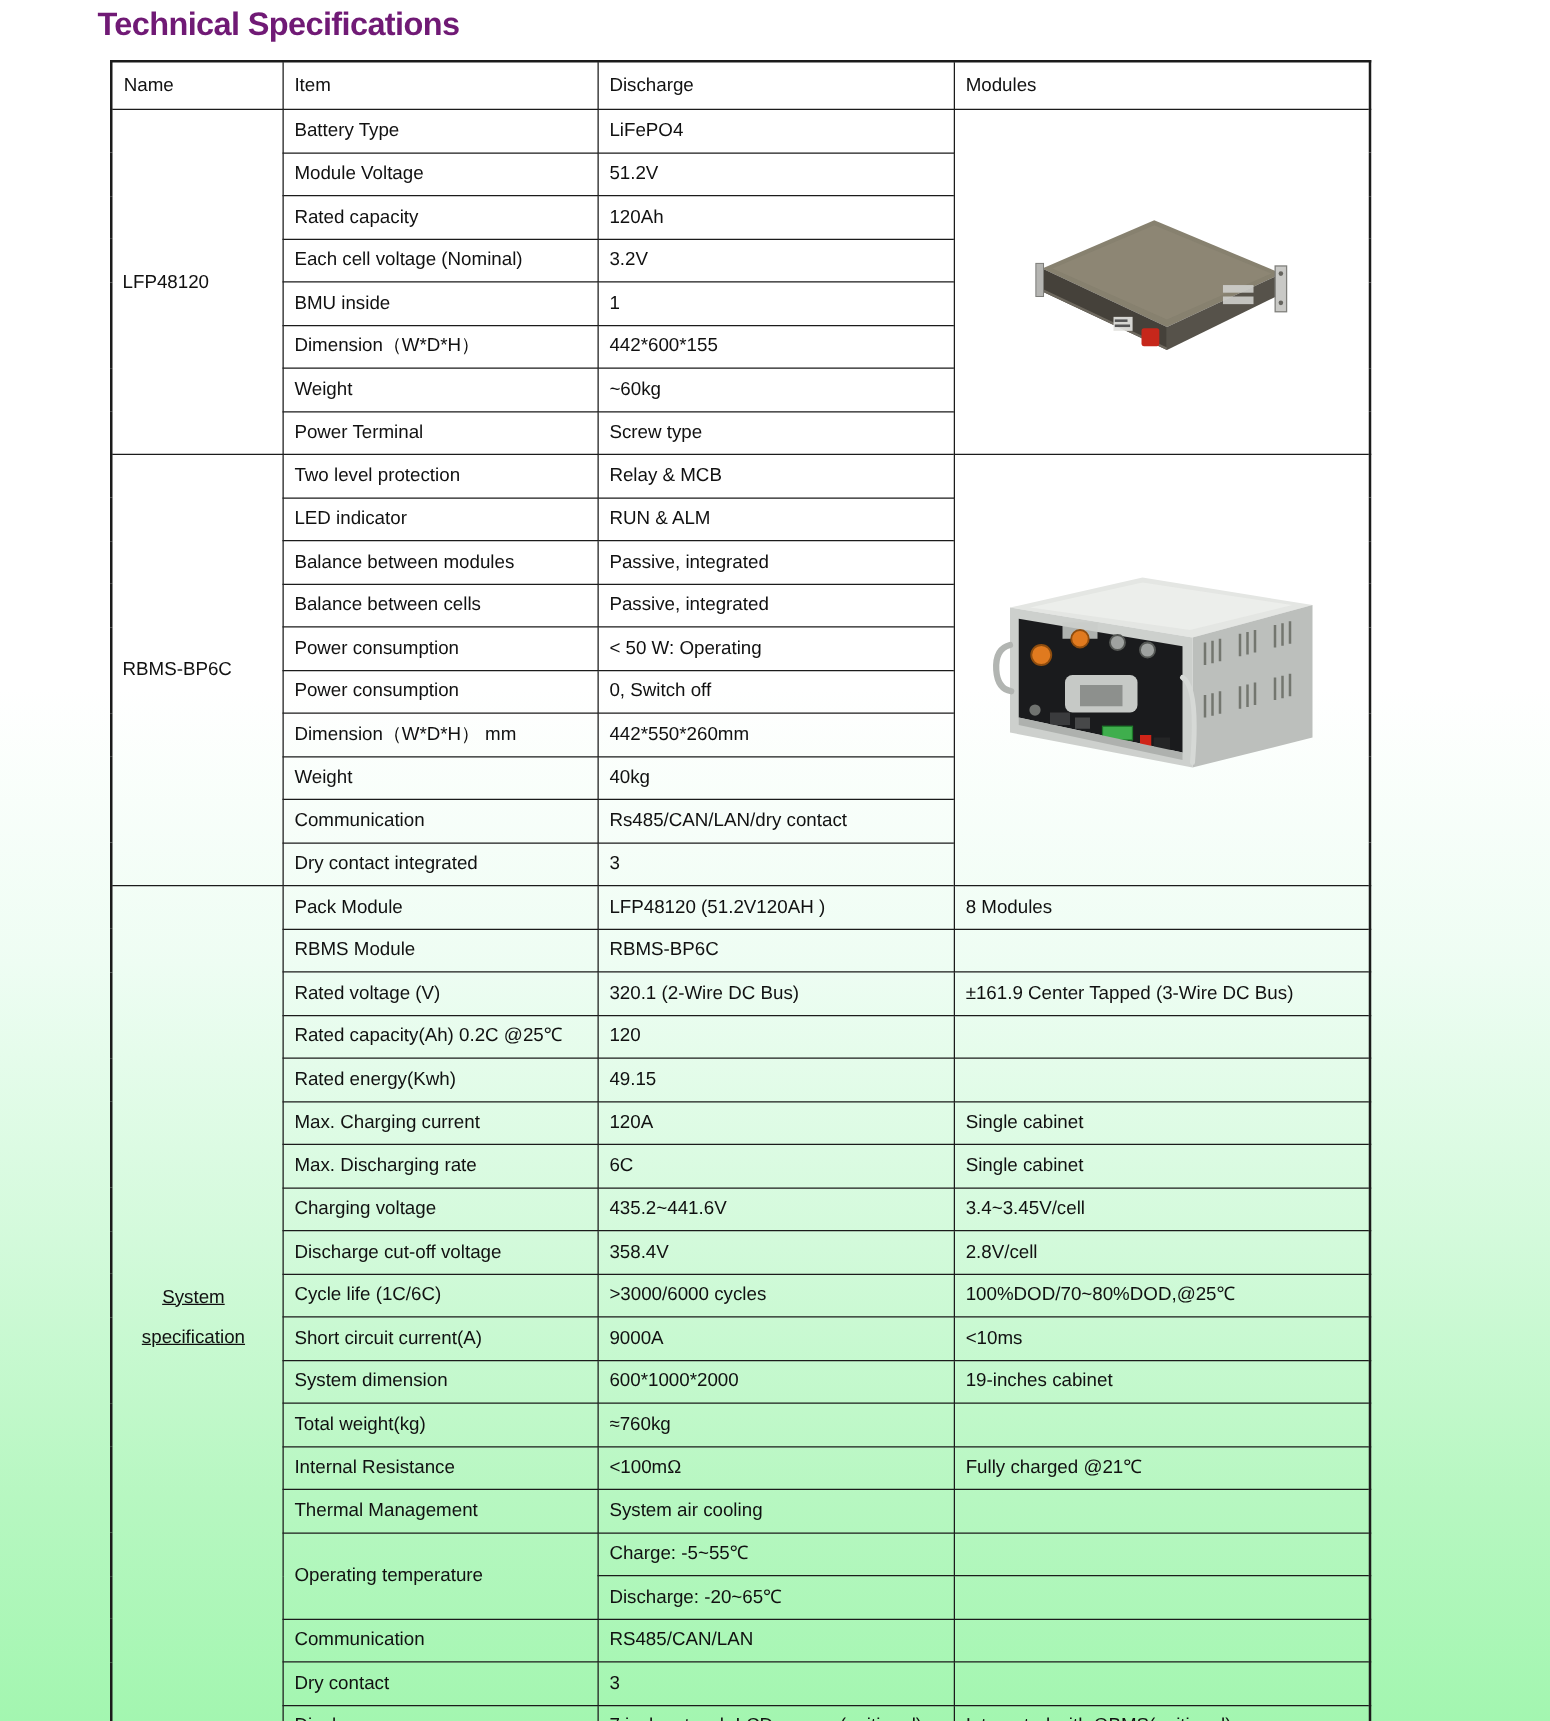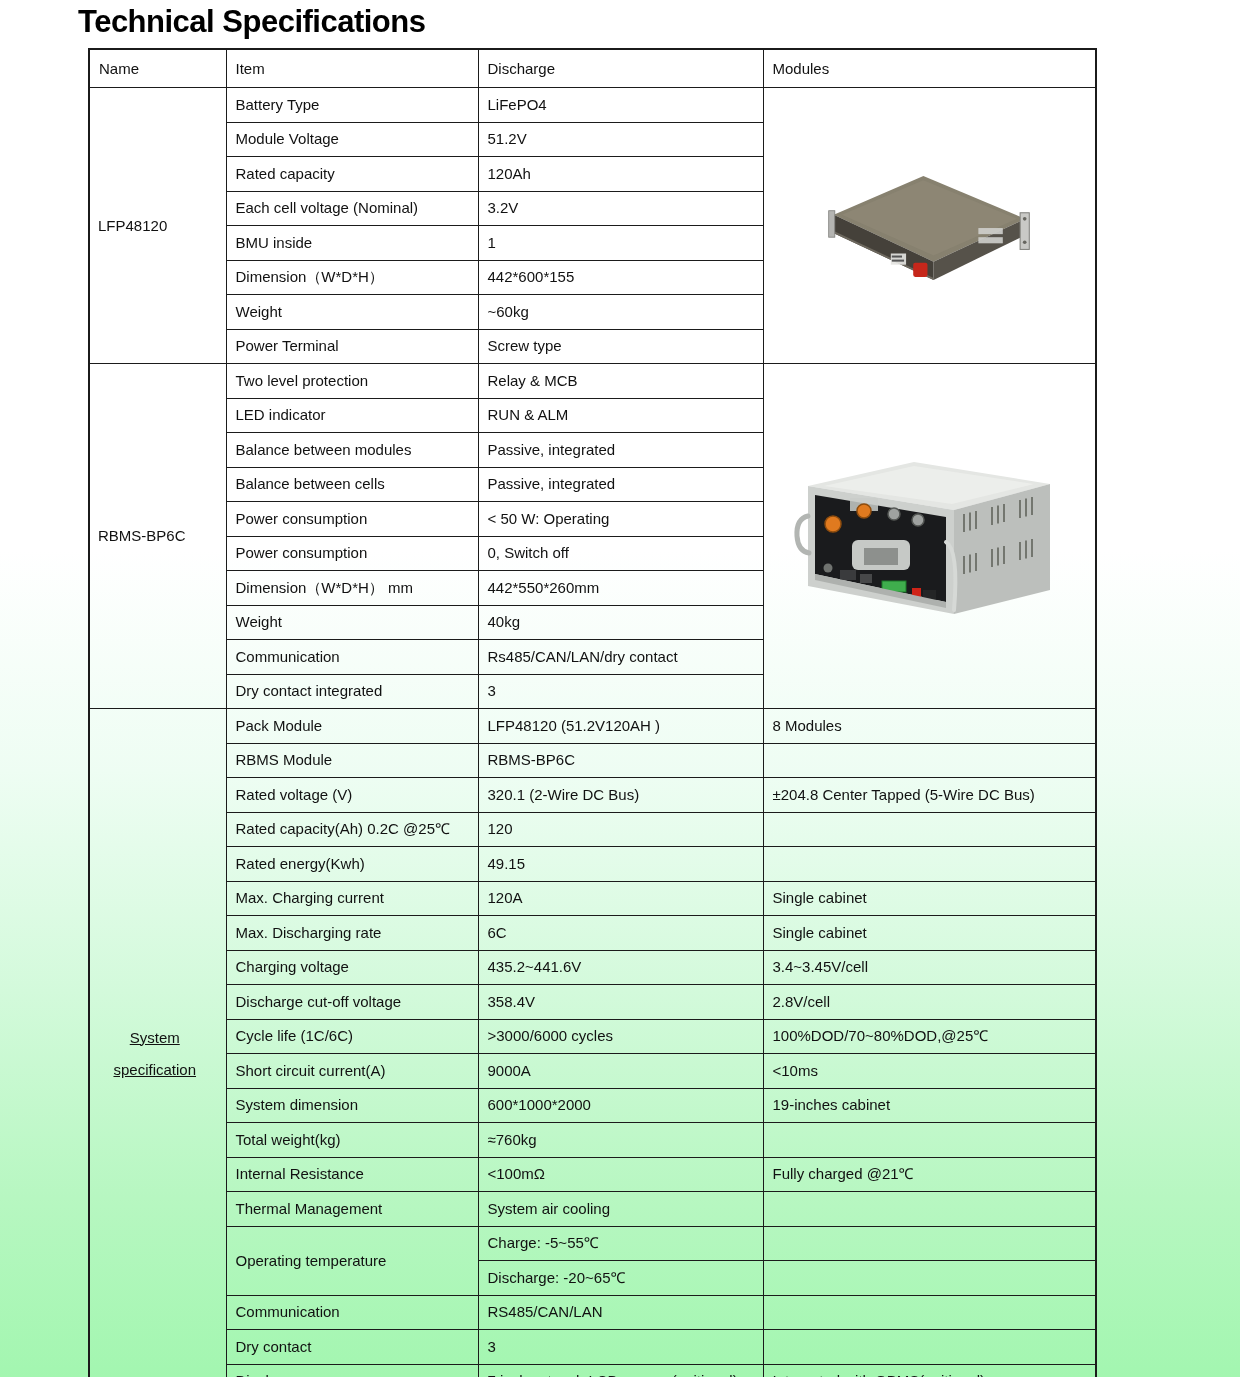--- a/index.html
+++ b/index.html
@@ -3,21 +3,21 @@
 <meta charset="utf-8">
 <style>
   html,body{margin:0;padding:0;}
   body{
     width:1240px;height:1377px;position:relative;overflow:hidden;
     font-family:"Liberation Sans",sans-serif;color:#111;
     background:linear-gradient(180deg,#ffffff 0%,#ffffff 40%,#eefdf3 56%,#d3fadb 72%,#b7f7c1 87%,#a3f6b0 100%);
   }
   .page-title{
     position:absolute;left:78px;top:4px;
-    font-size:31px;font-weight:bold;letter-spacing:-0.5px;color:#000000;
+    font-size:26px;font-weight:bold;letter-spacing:-0.5px;color:#701a75;
   }
   table.spec-table{
     position:absolute;left:88px;top:48px;width:1007px;
     border-collapse:collapse;table-layout:fixed;
     background:transparent;
     border:2px solid #1b1b1b;
   }
   .spec-table th,.spec-table td{
     border:1.5px solid #1b1b1b;
     font-size:15px;line-height:18px;
@@ -213,21 +213,21 @@
         <td class="remark-cell">8 Modules</td>
       </tr>
       <tr>
         <td class="item-cell">RBMS Module</td>
         <td class="param-cell">RBMS-BP6C</td>
         <td class="remark-cell"></td>
       </tr>
       <tr>
         <td class="item-cell">Rated voltage (V)</td>
         <td class="param-cell">320.1 (2-Wire DC Bus)</td>
-        <td class="remark-cell">±204.8 Center Tapped (5-Wire DC Bus)</td>
+        <td class="remark-cell">±161.9 Center Tapped (3-Wire DC Bus)</td>
       </tr>
       <tr>
         <td class="item-cell">Rated capacity(Ah) 0.2C @25℃</td>
         <td class="param-cell">120</td>
         <td class="remark-cell"></td>
       </tr>
       <tr>
         <td class="item-cell">Rated energy(Kwh)</td>
         <td class="param-cell">49.15</td>
         <td class="remark-cell"></td>

